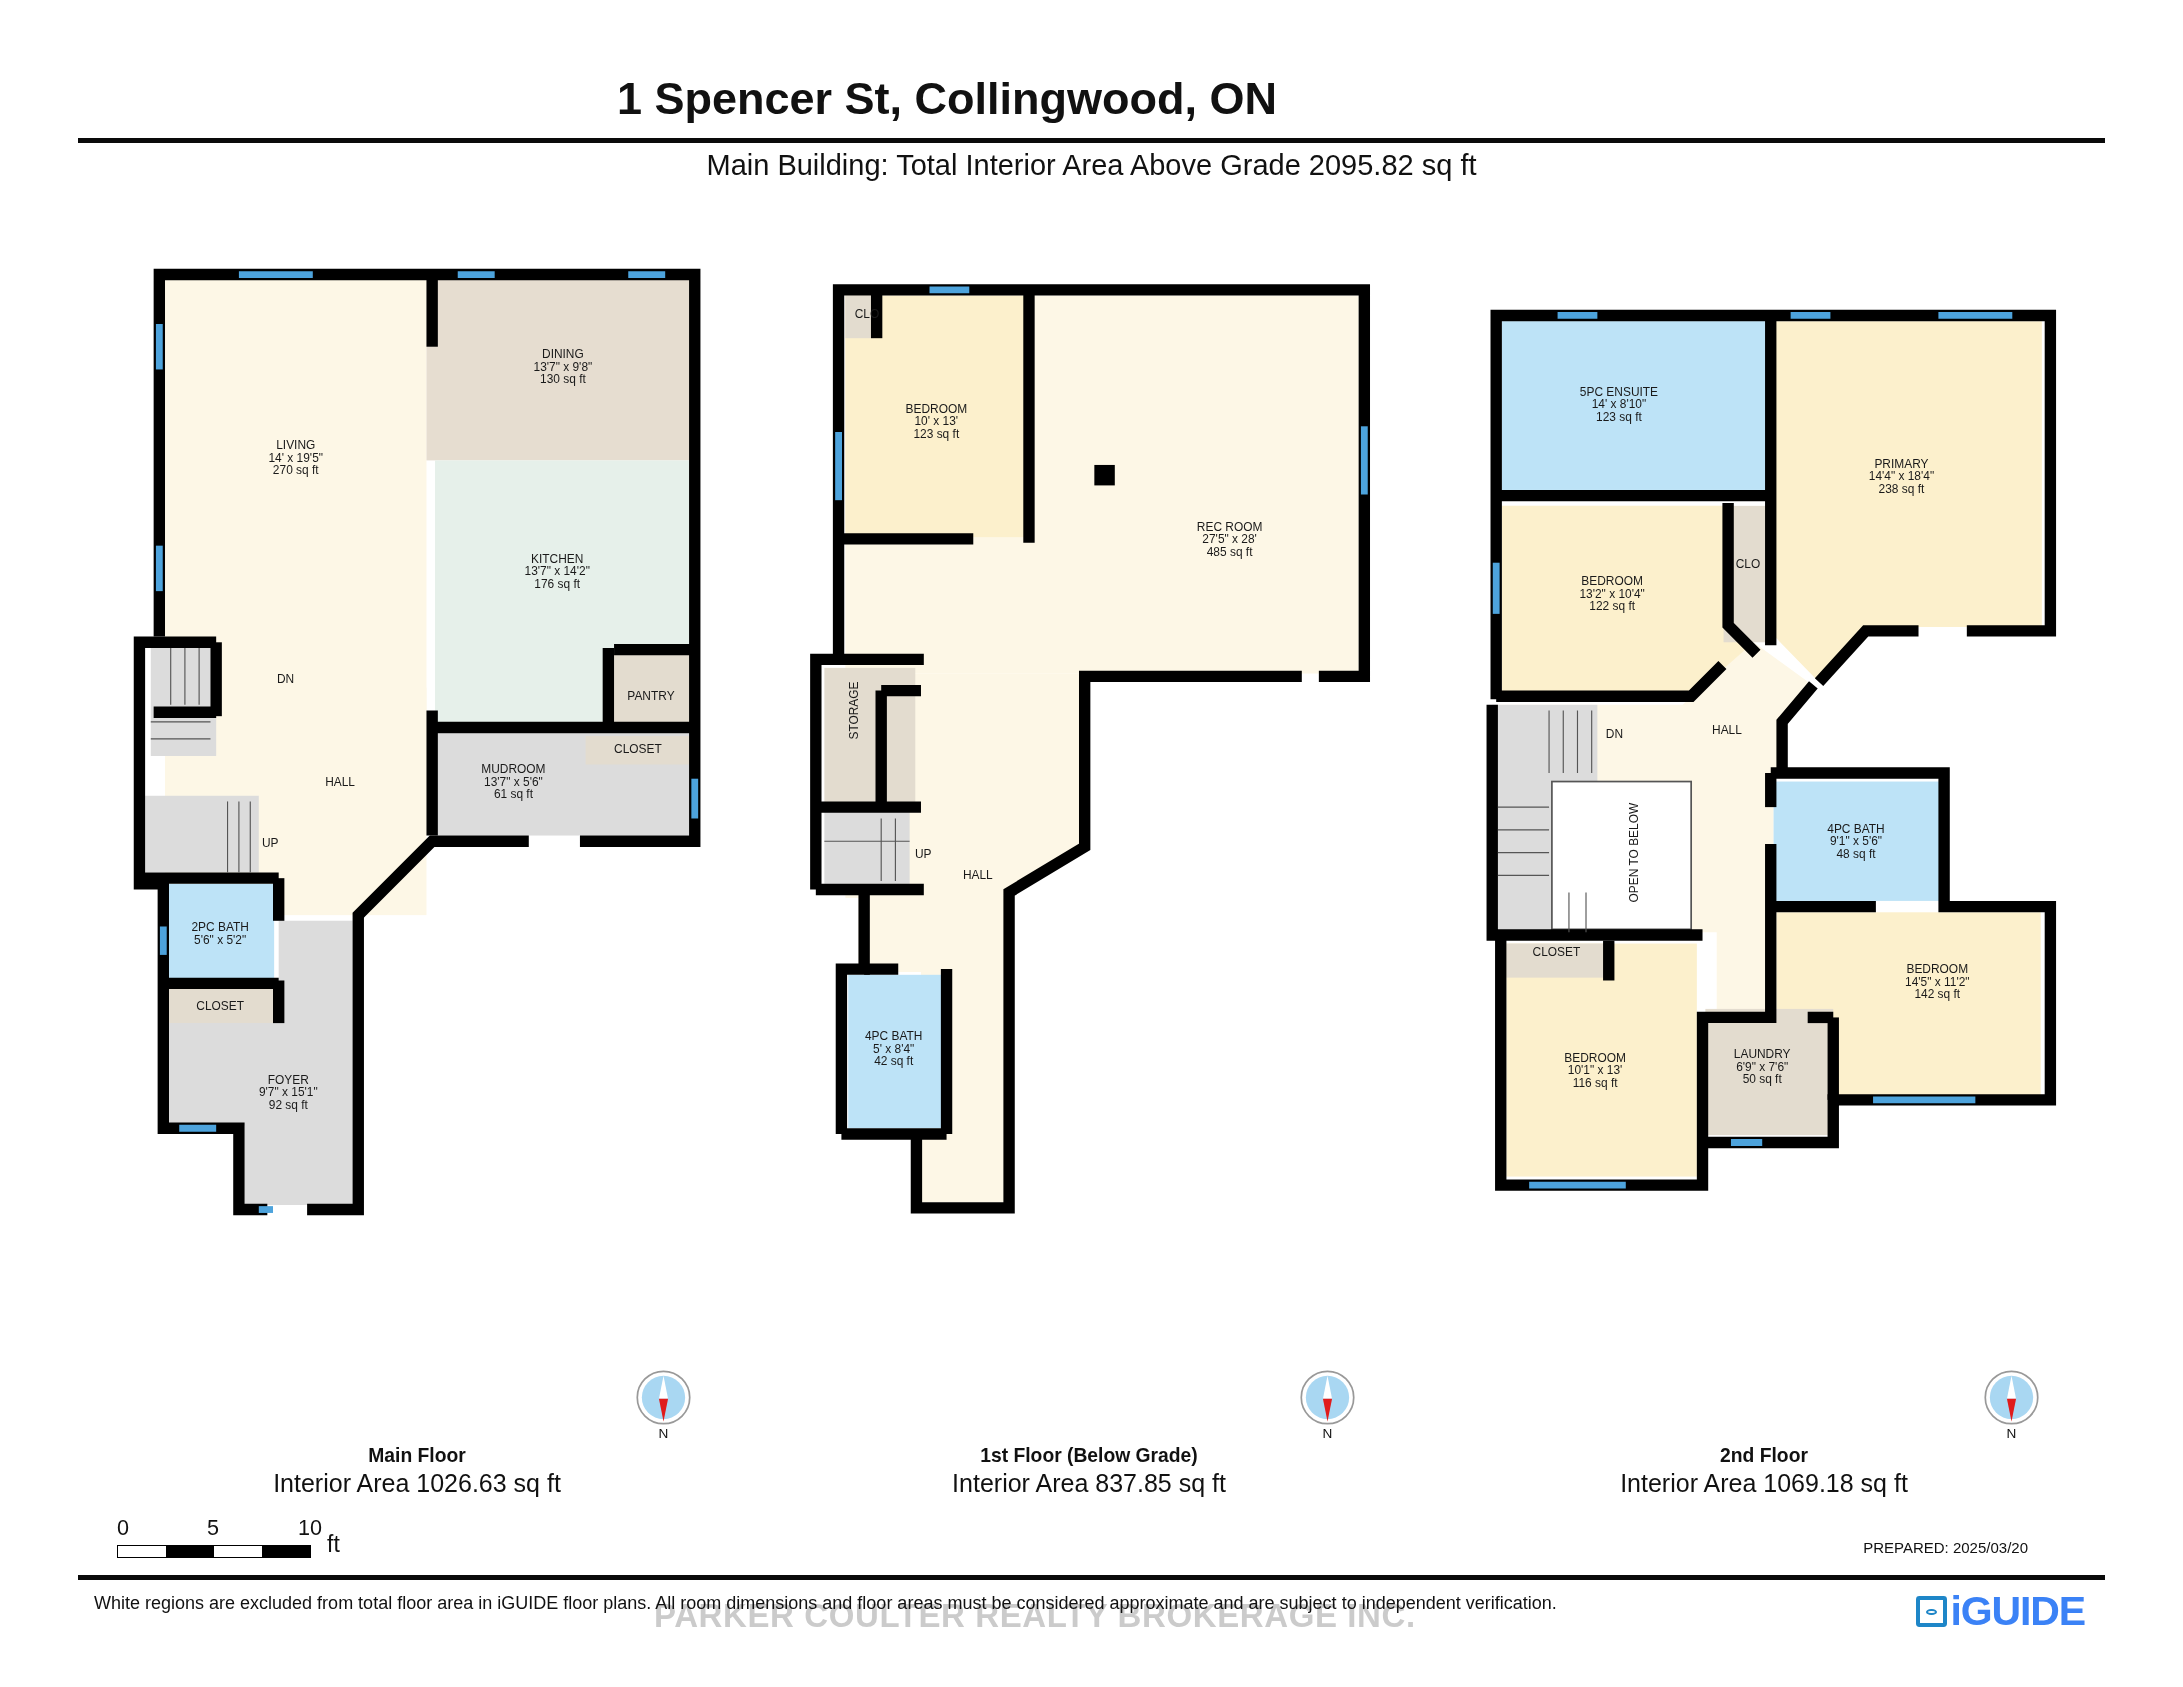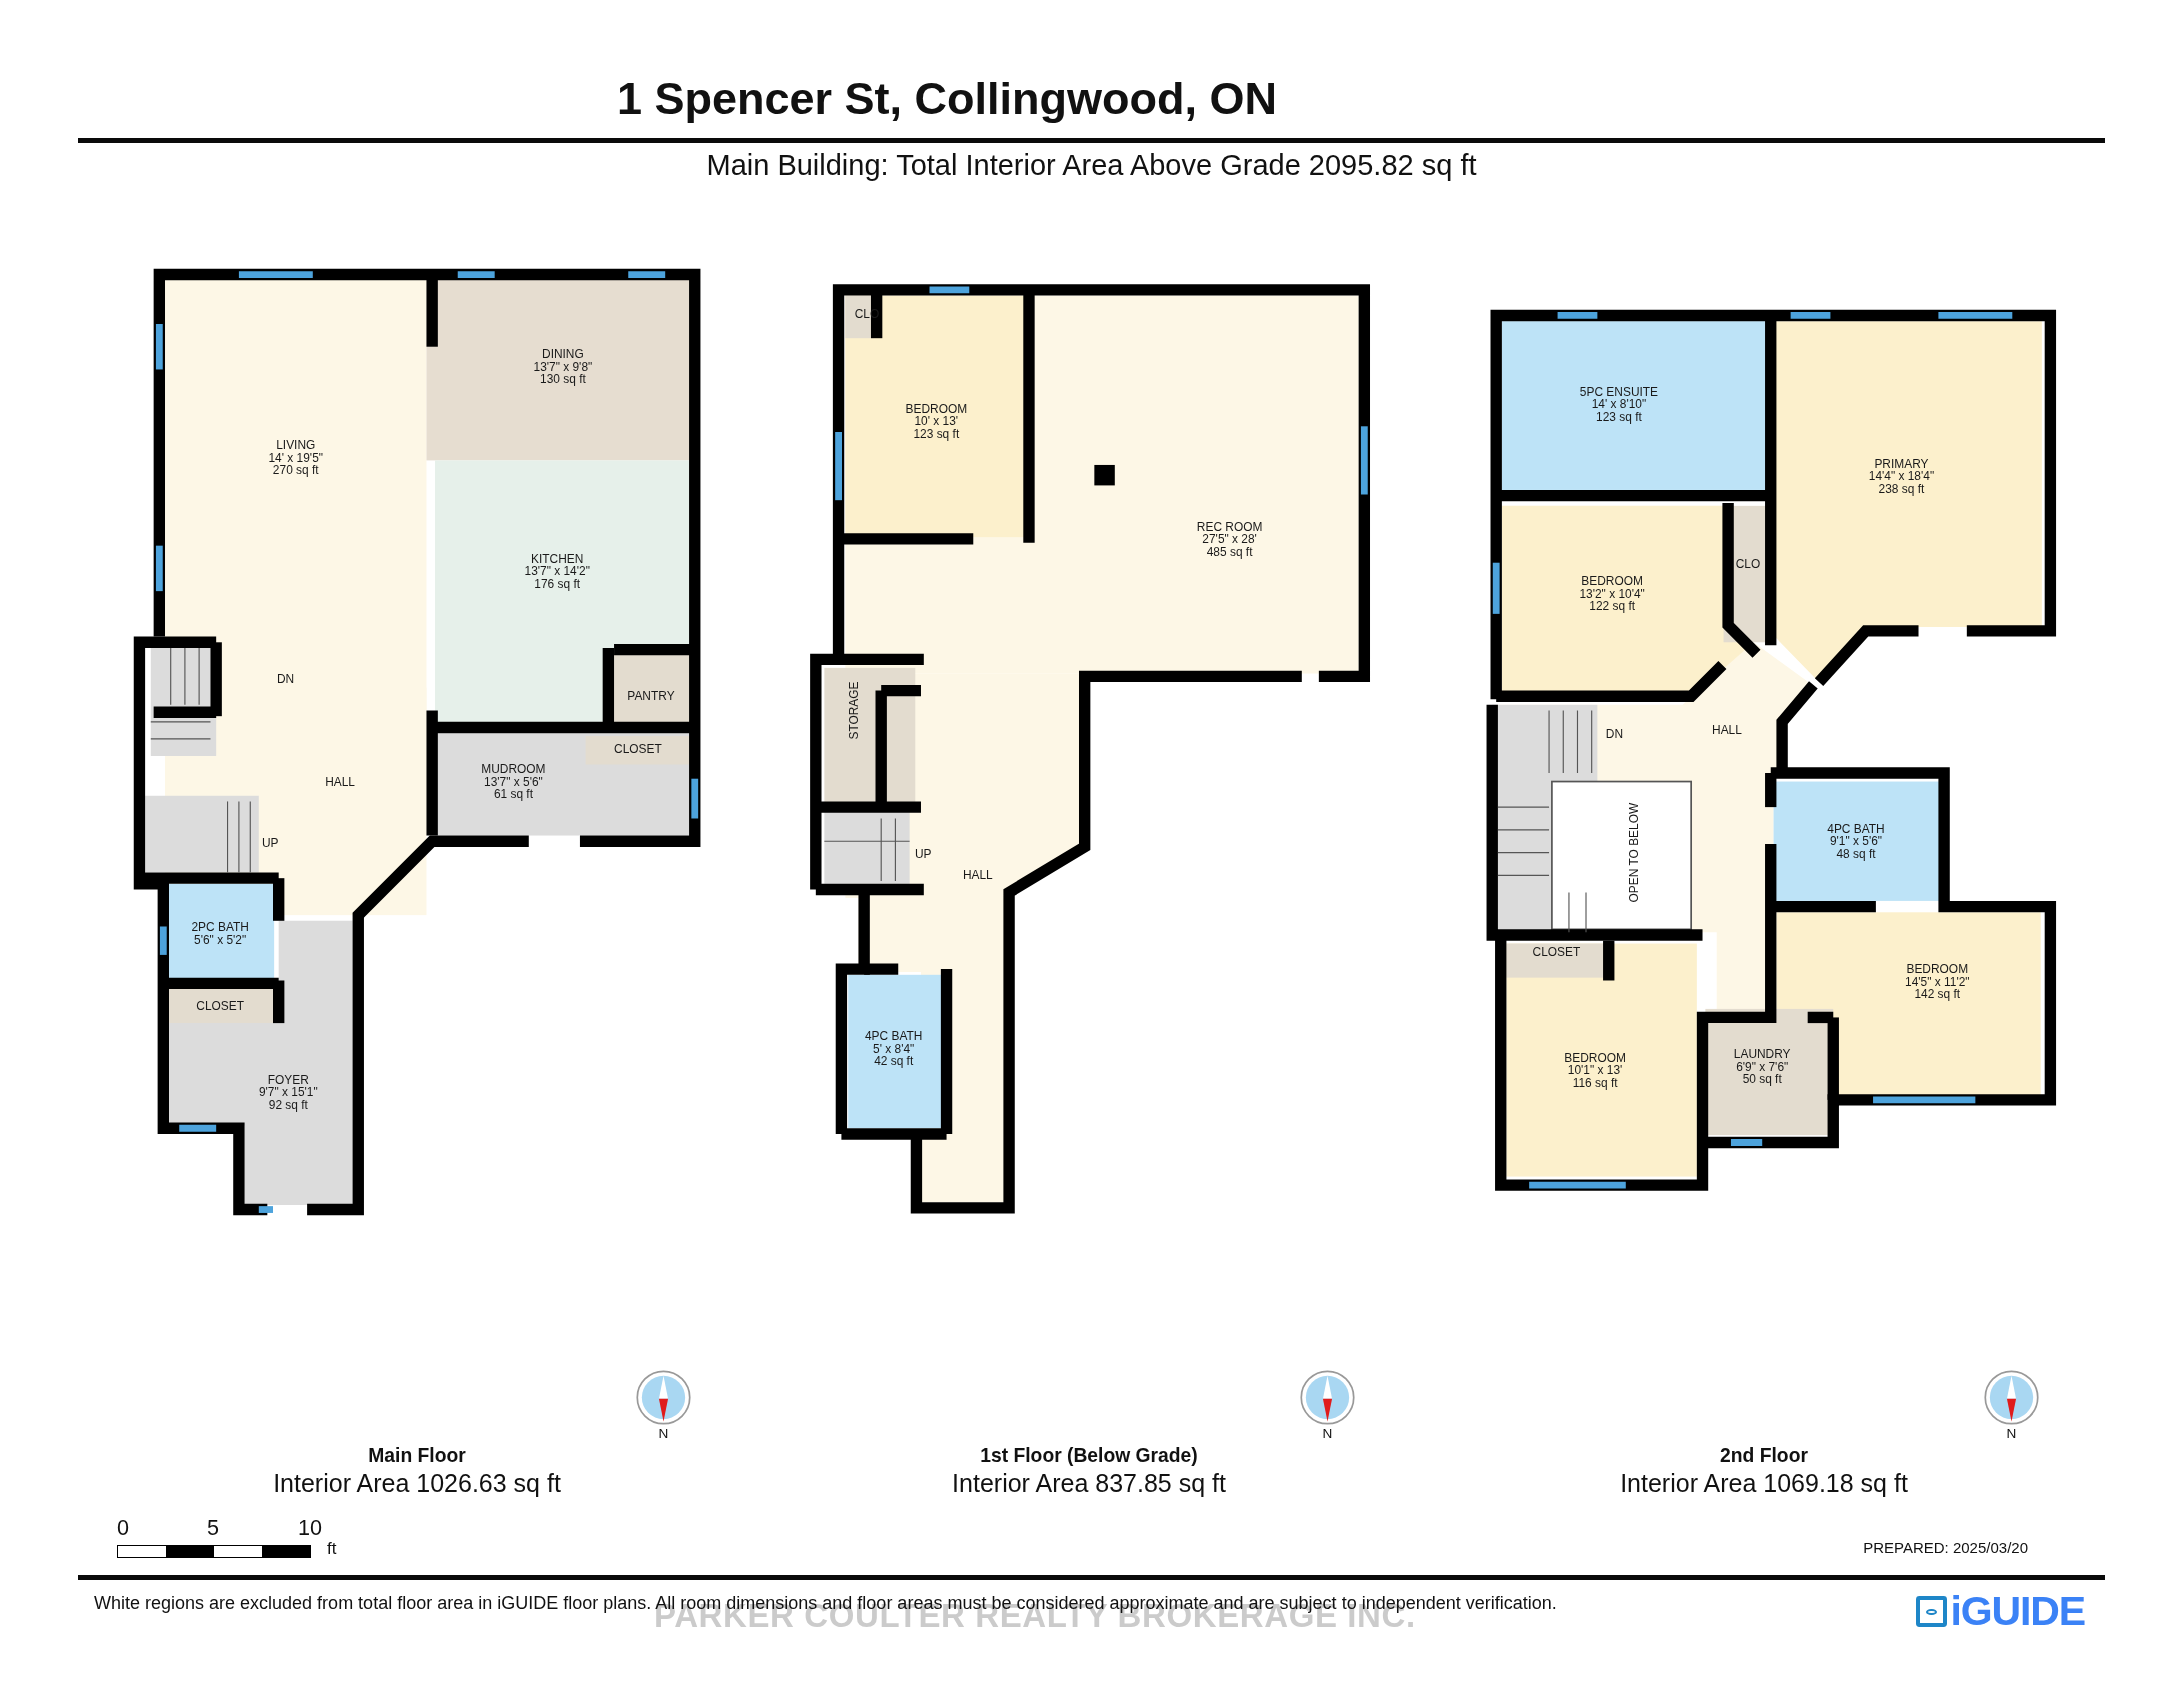--- a/index.html
+++ b/index.html
@@ -11,21 +11,21 @@
   .room-label { font-family:"Liberation Sans", sans-serif; font-size:21px; fill:#1a1a1a; text-anchor:middle; }
   .floor-caption { position:absolute; text-align:center; width:512px; }
   .floor-caption .name { font-weight:bold; font-size:19.3px; }
   .floor-caption .area { font-size:25px; margin-top:2.3px; }
   .compass { position:absolute; width:57px; height:74px; }
   .compass .n { position:absolute; left:0; top:57px; width:57px; text-align:center; font-size:13.6px; }
   .scale { position:absolute; left:117px; top:1515px; width:262px; height:51px; }
   .scale .nums span { position:absolute; top:0; font-size:21.6px; }
   .scale .bar { position:absolute; left:0; top:30px; width:192px; height:11.4px; border:1.7px solid #000; display:flex; }
   .scale .bar div { flex:1; }
-  .scale .unit { position:absolute; left:210px; top:24px; font-size:17px; }
+  .scale .unit { position:absolute; left:210px; top:16px; font-size:23px; }
   .prepared { position:absolute; right:155px; top:1539px; font-size:15px; }
   .rule-bottom { position:absolute; left:78px; top:1575px; width:2027px; height:5.1px; background:#0a0a0a; }
   .disclaimer { position:absolute; left:94px; top:1593px; font-size:18px; white-space:nowrap; }
   .watermark { position:absolute; left:654px; top:1597px; font-size:33px; font-weight:bold; color:rgba(140,140,140,0.45); letter-spacing:0.6px; white-space:nowrap; }
   .logo { position:absolute; left:1916px; top:1586px; height:51px; display:flex; align-items:center; color:#3b82f6; font-size:41px; font-weight:bold; letter-spacing:-1.1px; }
   .logo .mark { width:31px; height:31px; border:4px solid #1e86c8; border-radius:3.4px; margin-right:3.4px; position:relative; box-sizing:border-box; }
   .logo .mark::after { content:""; position:absolute; left:5.7px; top:8.5px; width:11.4px; height:6.8px; border:2.8px solid #1e86c8; border-radius:50%; box-sizing:border-box; }
 </style>
 </head>
 <body>

